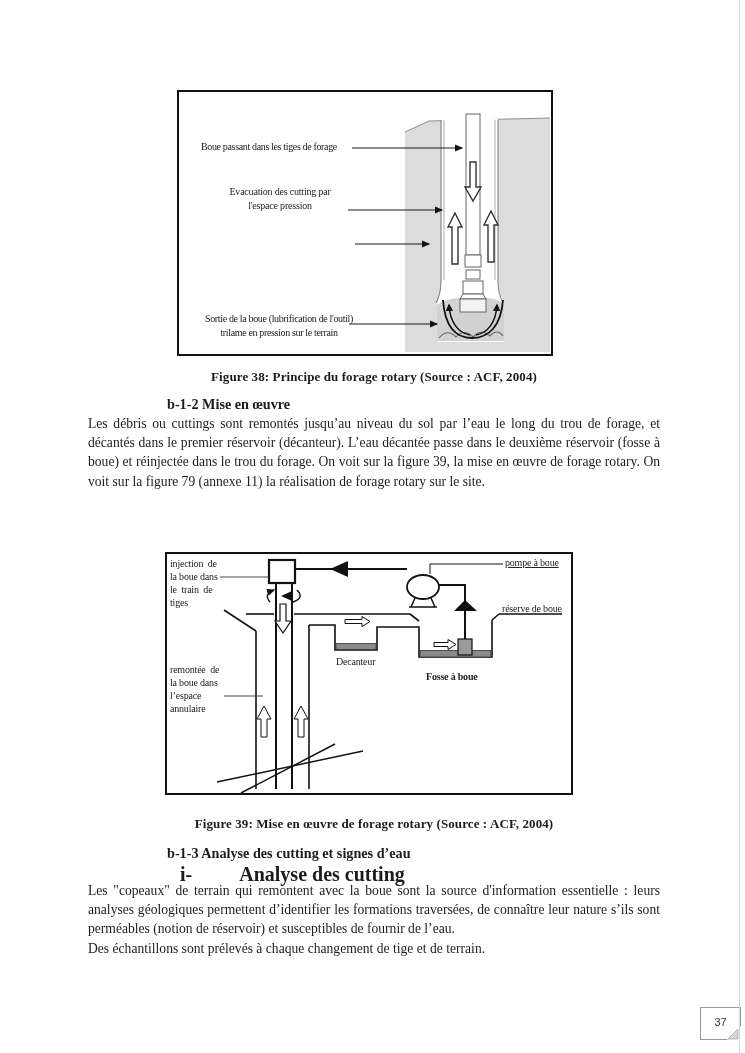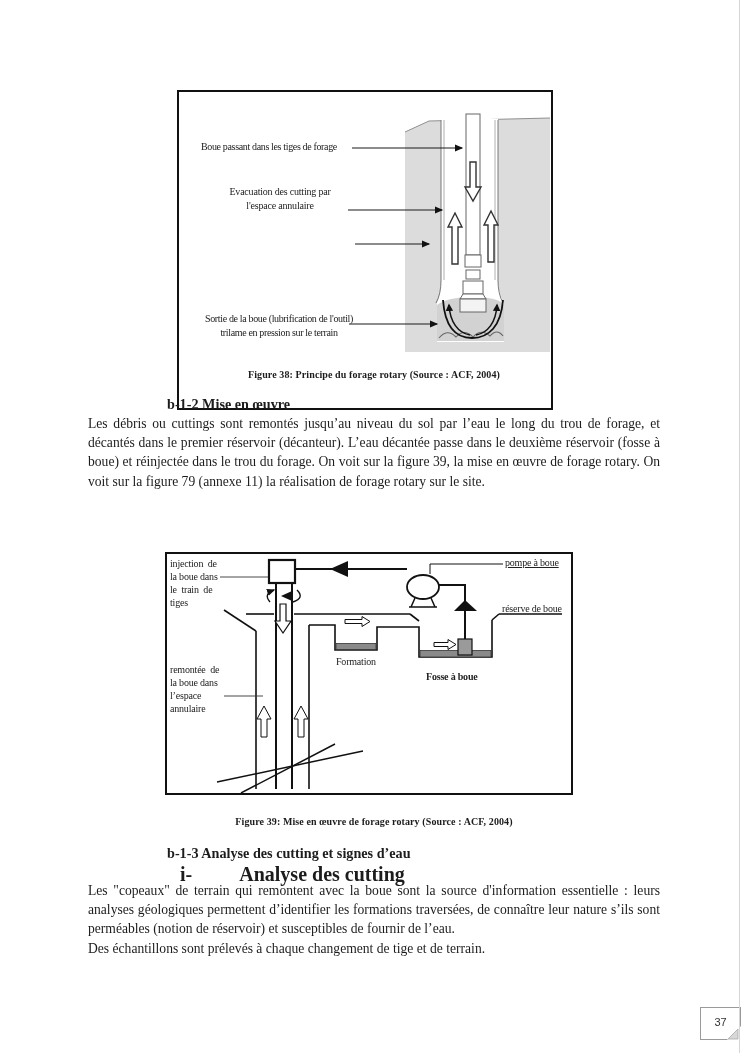--- a/index.html
+++ b/index.html
@@ -3,33 +3,33 @@
 <meta charset="utf-8">
 <style>
   html,body{margin:0;padding:0;}
   body{
     width:745px;height:1053px;position:relative;background:#ffffff;
     font-family:"Liberation Serif","DejaVu Serif",serif;color:#1c1c1c;
     overflow:hidden;
   }
   
   .figbox{position:absolute;background:#fff;border:2px solid #111;box-sizing:border-box;}
-  .fig38{left:177px;top:90px;width:376px;height:320px;}
+  .fig38{left:177px;top:90px;width:376px;height:266px;}
   .fig39{left:165px;top:552px;width:408px;height:243px;}
   .figbox svg{position:absolute;left:0;top:0;}
   .diaglabel{
     position:absolute;font-size:10px;line-height:13.5px;color:#222;
     white-space:pre-wrap;letter-spacing:-0.2px;
   }
   .diaglabel.center{text-align:center;}
   .lbl-bold{font-weight:bold;}
   
   .caption{
     position:absolute;left:88px;width:572px;text-align:center;
-    font-weight:bold;font-size:10px;letter-spacing:0.1px;
+    font-weight:bold;font-size:13px;letter-spacing:0.1px;
   }
   .heading{
     position:absolute;left:167px;font-weight:bold;font-size:14.2px;
   }
   .subline{position:absolute;left:180px;font-weight:bold;font-size:20px;}
   .subline .sub-title{margin-left:47px;}
   
   .bodyblock{
     position:absolute;left:88px;width:572px;font-size:13.6px;line-height:19.2px;
     text-align:justify;
@@ -98,21 +98,21 @@
 
     <g stroke="#1a1a1a" stroke-width="1.2">
       <line x1="173" y1="56" x2="283" y2="56" marker-end="url(#ah)"></line>
       <line x1="169" y1="118" x2="263" y2="118" marker-end="url(#ah)"></line>
       <line x1="176" y1="152" x2="250" y2="152" marker-end="url(#ah)"></line>
       <line x1="170" y1="232" x2="258" y2="232" marker-end="url(#ah)"></line>
     </g>
   </svg>
   <div class="diaglabel" style="left:22px;top:48px;white-space:nowrap;letter-spacing:-0.35px;">Boue passant dans les tiges de forage</div>
   <div class="diaglabel center" style="left:36px;top:93px;width:130px;">Evacuation des cutting par
-l'espace annulaire</div>
+l'espace pression</div>
   <div class="diaglabel center" style="left:4px;top:220px;width:192px;letter-spacing:-0.35px;">Sortie de la boue (lubrification de l'outil)
 trilame en pression sur le terrain</div>
 </div>
 
 <div class="caption" style="top:369px;">Figure 38: Principe du forage rotary (Source : ACF, 2004)</div>
 
 <div class="heading" style="top:396px;">b-1-2 Mise en œuvre</div>
 
 <div class="bodyblock" style="top:414px;">
   <p>Les débris ou cuttings sont remontés jusqu’au niveau du sol par l’eau  le long du trou de forage, et décantés dans le premier  réservoir (décanteur). L’eau décantée passe dans le deuxième réservoir (fosse à boue) et réinjectée dans le trou du forage. On voit sur la figure 39, la mise en œuvre de forage rotary. On voit  sur la figure 79 (annexe 11) la réalisation de forage rotary sur le site.</p>
@@ -190,21 +190,21 @@
   <div class="diaglabel" style="left:3px;top:3px;width:58px;line-height:13px;">injection  de
 la boue dans
 le  train  de
 tiges</div>
   <div class="diaglabel" style="left:3px;top:109px;width:62px;line-height:13px;font-family:Liberation Serif, serif;">remontée  de
 la boue dans
 l’espace
 annulaire</div>
   <div class="diaglabel" style="left:338px;top:2px;white-space:nowrap;text-decoration:underline;">pompe à boue</div>
   <div class="diaglabel" style="left:335px;top:48px;white-space:nowrap;">réserve de boue</div>
-  <div class="diaglabel" style="left:169px;top:101px;white-space:nowrap;">Formation</div>
+  <div class="diaglabel" style="left:169px;top:101px;white-space:nowrap;">Decanteur</div>
   <div class="diaglabel lbl-bold" style="left:259px;top:116px;white-space:nowrap;">Fosse à boue</div>
 </div>
 
 <div class="caption" style="top:816px;">Figure 39: Mise en œuvre de forage rotary (Source : ACF, 2004)</div>
 
 <div class="heading" style="top:845px;">b-1-3 Analyse des cutting et signes d’eau</div>
 
 <div class="subline" style="top:863px;">
   <span class="sub-marker">i-</span><span class="sub-title">Analyse des cutting</span>
 </div>

